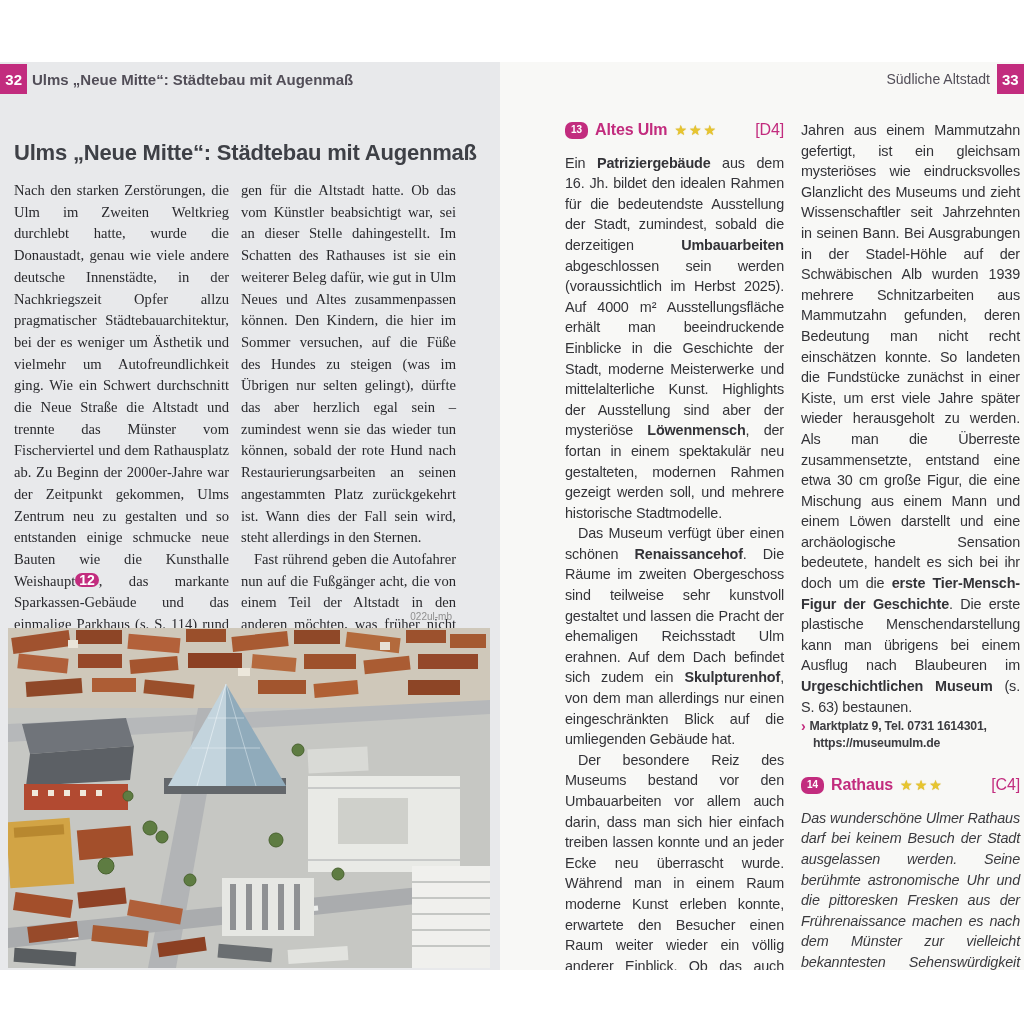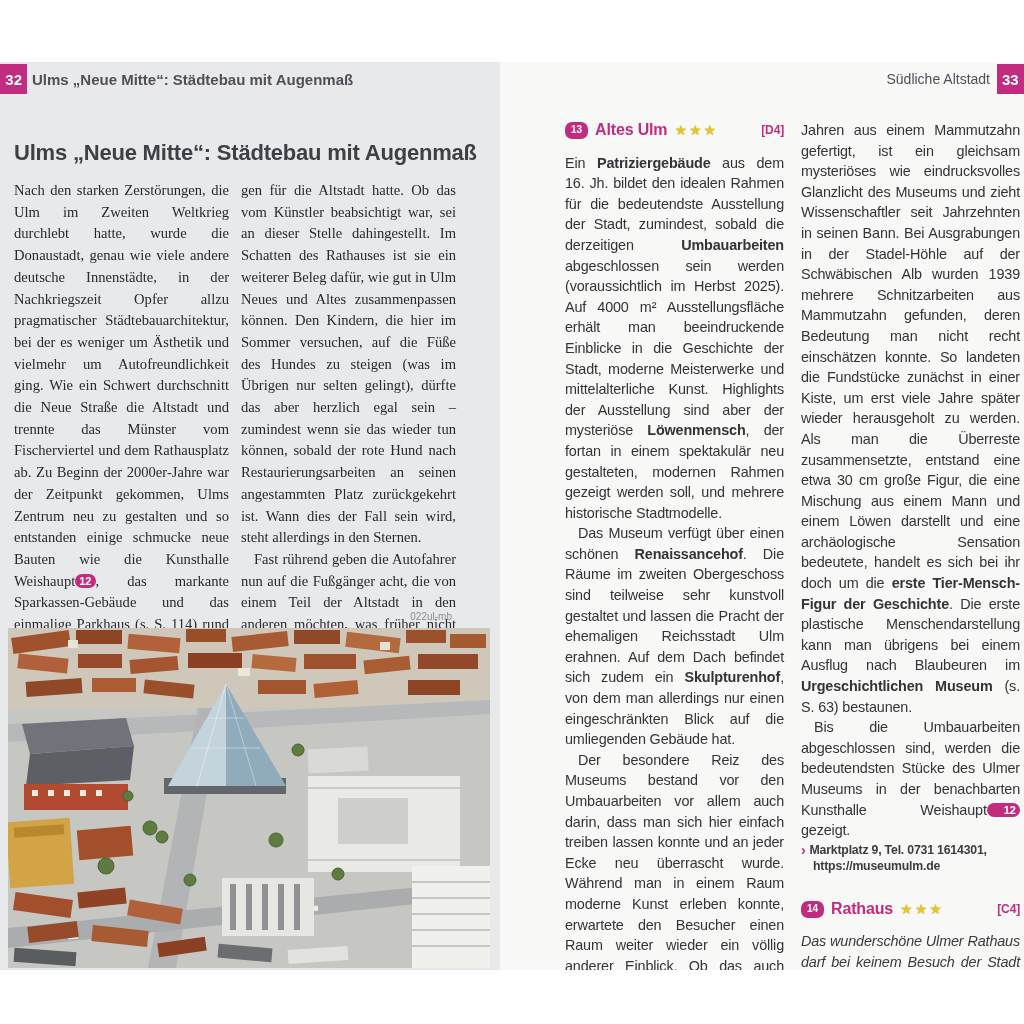--- a/index.html
+++ b/index.html
@@ -31,29 +31,29 @@
   .rp-cols{position:absolute;left:65px;top:58px;width:456px;display:flex;gap:17px;}
   .rp-col{flex:0 0 219px;width:219px;font-size:14.4px;line-height:20.6px;color:#333338;
           text-align:justify;letter-spacing:-0.15px;hyphens:auto;}
 
   .entry-heading{display:flex;align-items:center;margin:0 0 12px 0;}
   .entry-heading.second{margin-top:24px;}
   .badge{flex:0 0 auto;background:#c22c7e;color:#fff;border-radius:7px;width:23px;height:17px;
          display:flex;align-items:center;justify-content:center;font-size:10px;font-weight:bold;}
   .entry-name{color:#c22c7e;font-weight:bold;font-size:16px;margin-left:7px;}
   .stars{color:#e7c52f;font-size:14px;letter-spacing:2px;margin-left:7px;text-shadow:0 0 1px #caa41e;}
-  .grid-ref{margin-left:auto;color:#c22c7e;font-weight:700;font-size:12px;}
+  .grid-ref{margin-left:auto;color:#c22c7e;font-weight:400;font-size:16px;}
 
   
   .para{margin:0;}
   .para.indent{text-indent:13px;}
   .para.italic{font-style:italic;color:#3a3a3e;}
   .b{font-weight:bold;}
   .badge-inline{display:inline-block;background:#c22c7e;color:#fff;border-radius:8px;
-                font-family:"Liberation Sans",sans-serif;font-size:11px;font-weight:bold;
+                font-family:"Liberation Sans",sans-serif;font-size:14px;font-weight:bold;
                 line-height:12px;padding:1px 4px;vertical-align:1px;letter-spacing:0;}
 
   
   .addr{margin:1px 0 4px 0;}
   .addr-row{display:flex;align-items:flex-start;}
   .addr-marker{color:#c22c7e;font-weight:bold;font-size:14px;line-height:16px;margin-right:4px;}
   .addr-text{font-weight:bold;font-size:12.3px;line-height:16.5px;color:#3c3c40;letter-spacing:-0.2px;}
   .addr-cont{padding-left:12px;}
 </style>
 </head>
@@ -205,21 +205,20 @@
         <div>
             <p class="para"><span>Ein </span><span class="b">Patriziergebäude</span><span> aus dem 16. Jh. bildet den idealen Rahmen für die bedeutendste Ausstellung der Stadt, zumindest, sobald die derzeitigen </span><span class="b">Umbauarbeiten</span><span> abgeschlossen sein werden (voraussichtlich im Herbst 2025). Auf 4000 m² Ausstellungsfläche erhält man beeindruckende Einblicke in die Geschichte der Stadt, moderne Meisterwerke und mittelalterliche Kunst. Highlights der Ausstellung sind aber der mysteriöse </span><span class="b">Löwenmensch</span><span>, der fortan in einem spektakulär neu gestalteten, modernen Rahmen gezeigt werden soll, und mehrere historische Stadtmodelle.</span></p>
             <p class="para indent"><span>Das Museum verfügt über einen schönen </span><span class="b">Renaissancehof</span><span>. Die Räume im zweiten Obergeschoss sind teilweise sehr kunstvoll gestaltet und lassen die Pracht der ehemaligen Reichsstadt Ulm erahnen. Auf dem Dach befindet sich zudem ein </span><span class="b">Skulpturenhof</span><span>, von dem man allerdings nur einen eingeschränkten Blick auf die umliegenden Gebäude hat.</span></p>
             <p class="para indent"><span>Der besondere Reiz des Museums bestand vor den Umbauarbeiten vor allem auch darin, dass man sich hier einfach treiben lassen konnte und an jeder Ecke neu überrascht wurde. Während man in einem Raum moderne Kunst erleben konnte, erwartete den Besucher einen Raum weiter wieder ein völlig anderer Einblick. Ob das auch nach der Neukonzeption der Fall sein wird, bleibt abzuwarten.</span></p>
           </div>
       </div>
 
       <div class="rp-col">
         <div>
             <p class="para"><span>Jahren aus einem Mammutzahn gefertigt, ist ein gleichsam mysteriöses wie eindrucksvolles Glanzlicht des Museums und zieht Wissenschaftler seit Jahrzehnten in seinen Bann. Bei Ausgrabungen in der Stadel-Höhle auf der Schwäbischen Alb wurden 1939 mehrere Schnitzarbeiten aus Mammutzahn gefunden, deren Bedeutung man nicht recht einschätzen konnte. So landeten die Fundstücke zunächst in einer Kiste, um erst viele Jahre später wieder herausgeholt zu werden. Als man die Überreste zusammensetzte, entstand eine etwa 30 cm große Figur, die eine Mischung aus einem Mann und einem Löwen darstellt und eine archäologische Sensation bedeutete, handelt es sich bei ihr doch um die </span><span class="b">erste Tier-Mensch-Figur der Geschichte</span><span>. Die erste plastische Menschendarstellung kann man übrigens bei einem Ausflug nach Blaubeuren im </span><span class="b">Urgeschichtlichen Museum</span><span> (s. S. 63) bestaunen.</span></p>
-            <p class="para indent"><span>Bis die Umbauarbeiten abgeschlossen sind, werden die bedeutendsten Stücke des Ulmer Museums in der benachbarten Kunsthalle Weishaupt</span><span class="badge-inline">12</span><span> gezeigt.</span></p>
           </div>
 
         <div class="addr">
           <div class="addr-row">
             <span class="addr-marker">›</span>
             <span class="addr-text">Marktplatz 9, Tel. 0731 1614301,</span>
           </div>
           <div class="addr-row addr-cont">
             <span class="addr-text">https://museumulm.de</span>
           </div>

